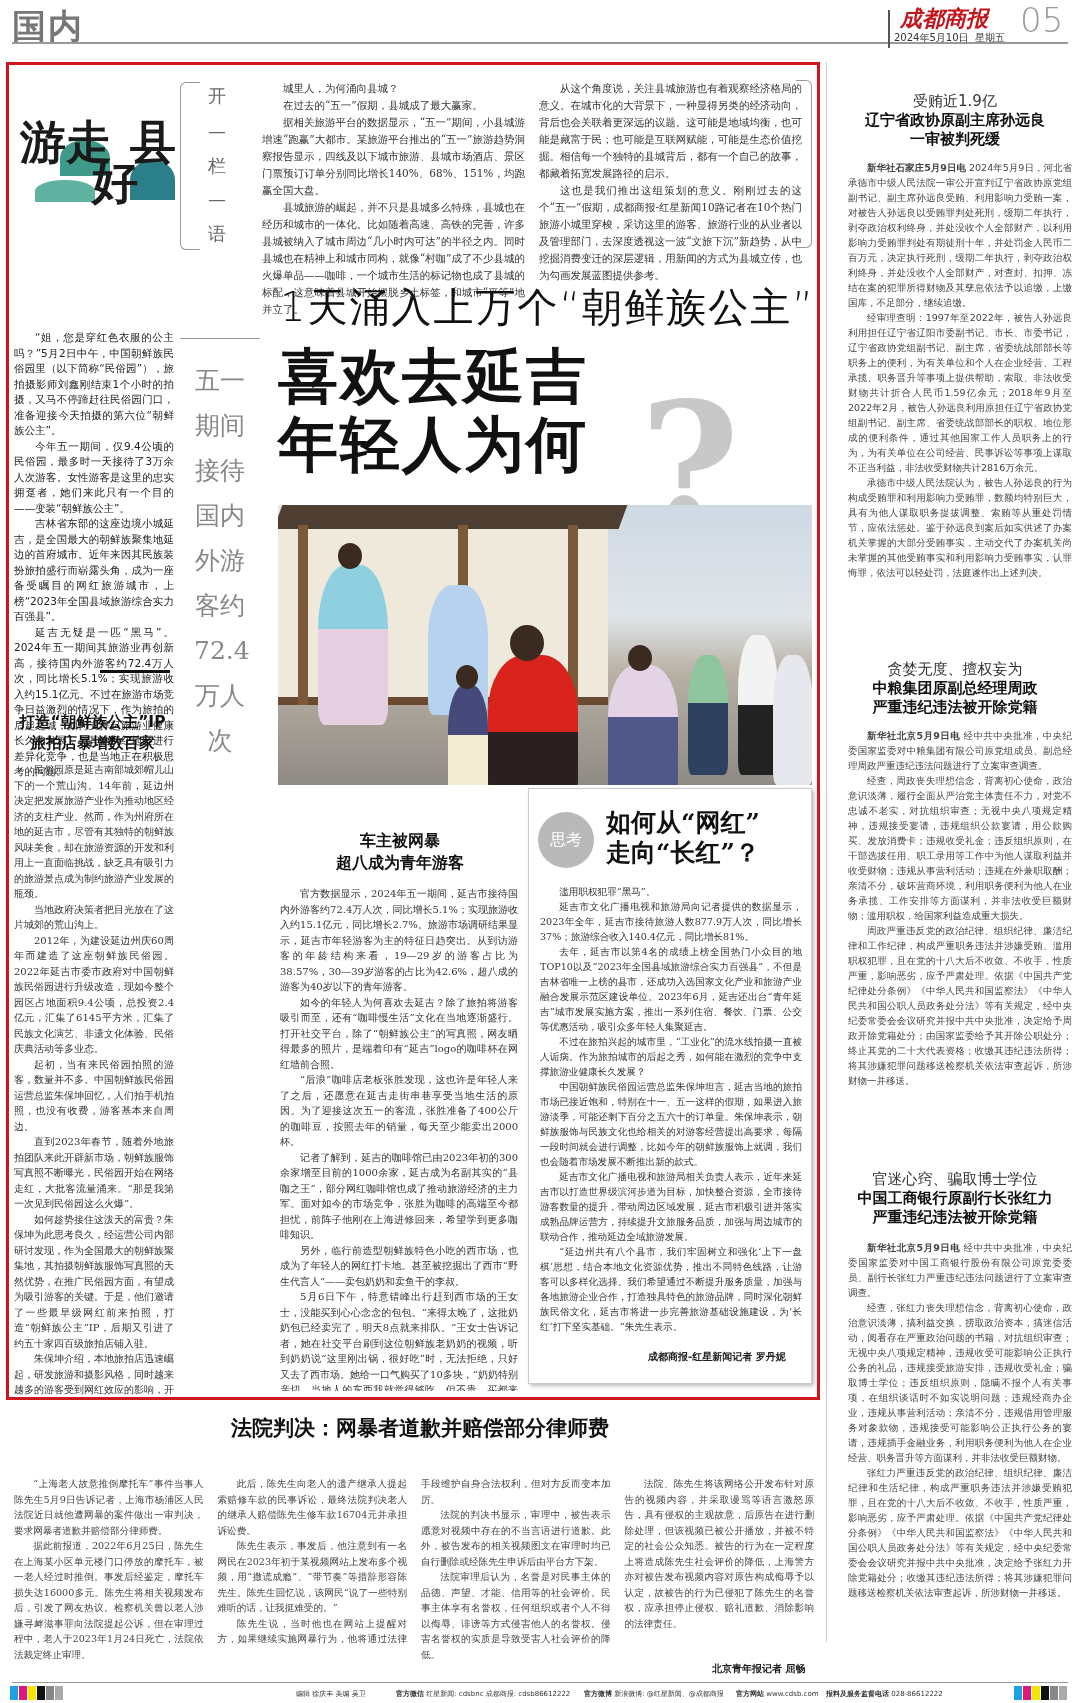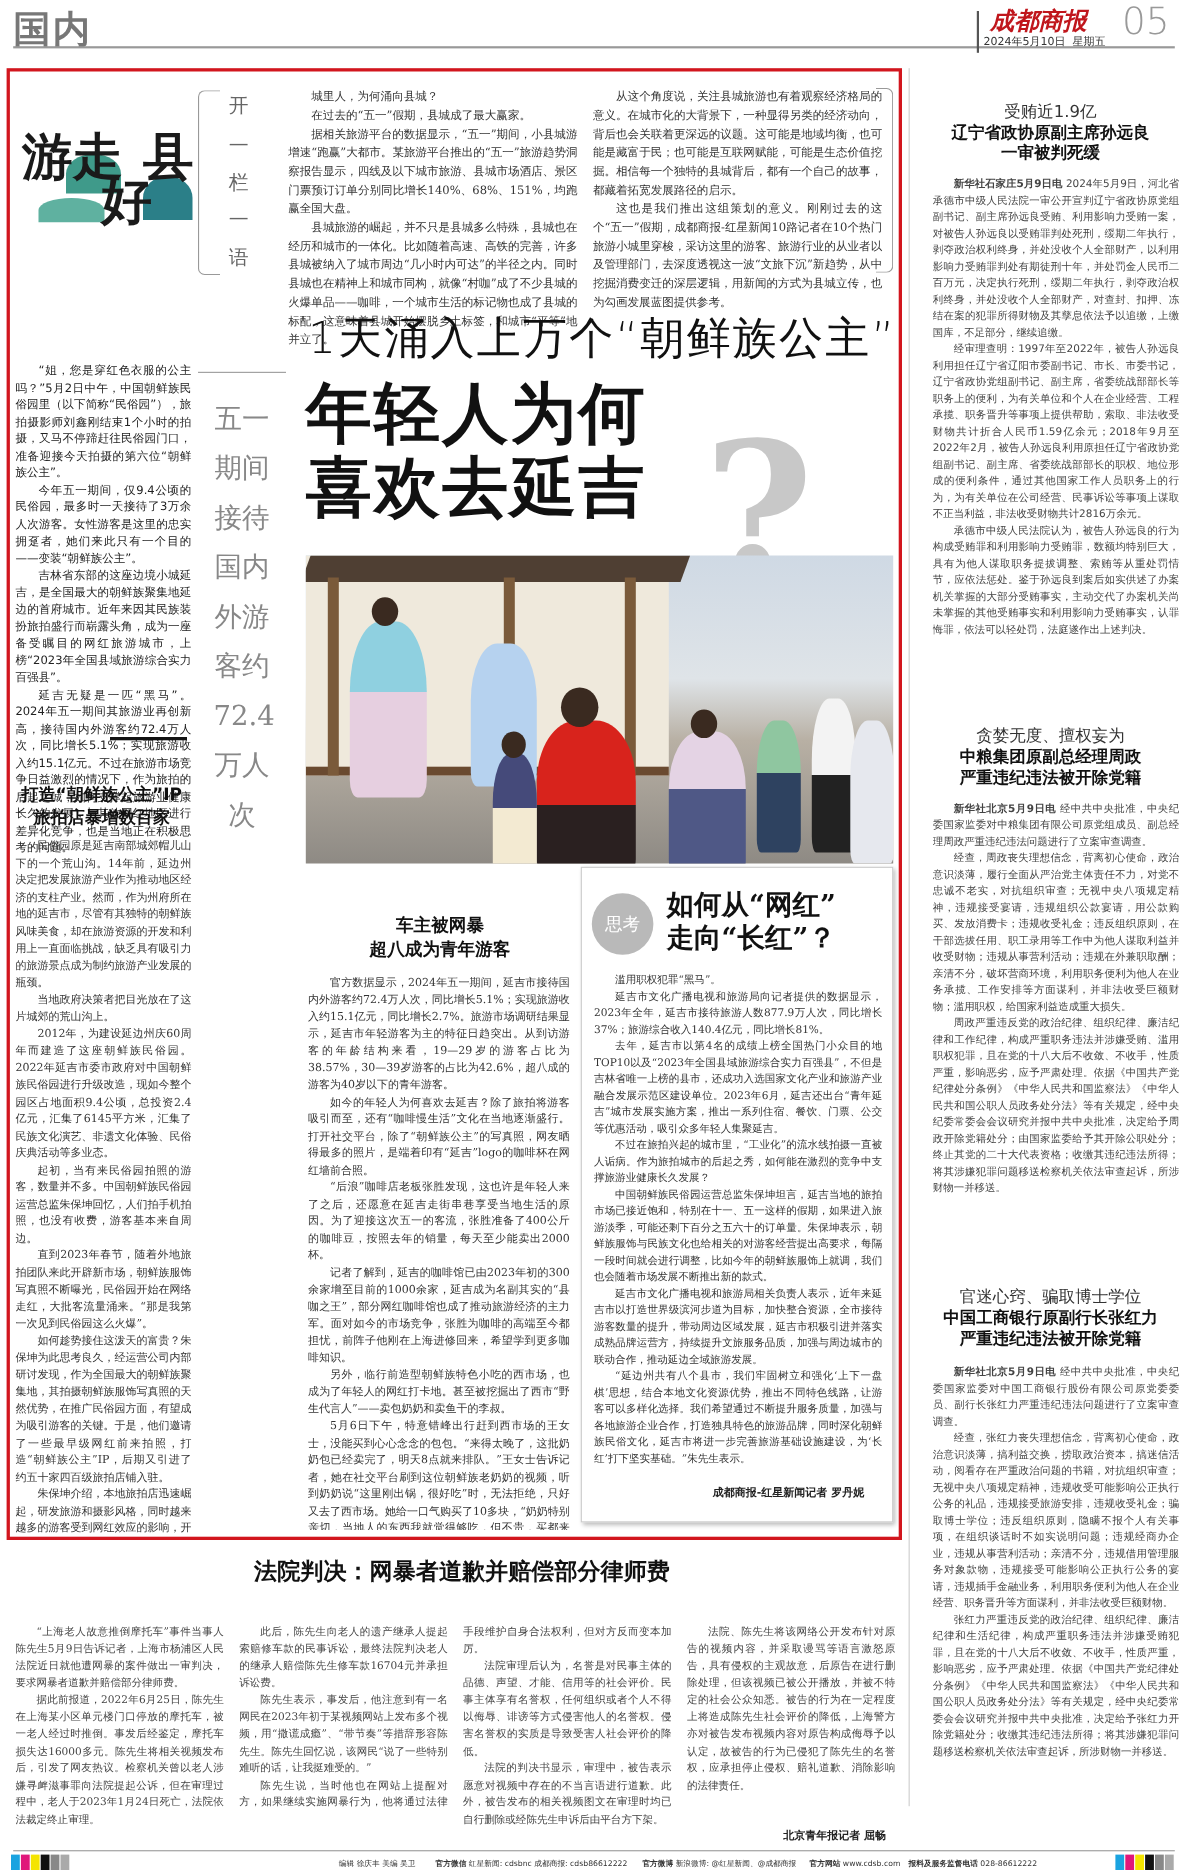--- a/index.html
+++ b/index.html
@@ -102,22 +102,22 @@
   <p>据相关旅游平台的数据显示，“五一”期间，小县城游增速“跑赢”大都市。某旅游平台推出的“五一”旅游趋势洞察报告显示，四线及以下城市旅游、县城市场酒店、景区门票预订订单分别同比增长140%、68%、151%，均跑赢全国大盘。</p>
   <p>县城旅游的崛起，并不只是县城多么特殊，县城也在经历和城市的一体化。比如随着高速、高铁的完善，许多县城被纳入了城市周边“几小时内可达”的半径之内。同时县城也在精神上和城市同构，就像“村咖”成了不少县城的火爆单品——咖啡，一个城市生活的标记物也成了县城的标配，这意味着县城开始摆脱乡土标签，和城市“平等”地并立了。</p>
   <p>从这个角度说，关注县城旅游也有着观察经济格局的意义。在城市化的大背景下，一种显得另类的经济动向，背后也会关联着更深远的议题。这可能是地域均衡，也可能是藏富于民；也可能是互联网赋能，可能是生态价值挖掘。相信每一个独特的县城背后，都有一个自己的故事，都藏着拓宽发展路径的启示。</p>
   <p>这也是我们推出这组策划的意义。刚刚过去的这个“五一”假期，成都商报-红星新闻10路记者在10个热门旅游小城里穿梭，采访这里的游客、旅游行业的从业者以及管理部门，去深度透视这一波“文旅下沉”新趋势，从中挖掘消费变迁的深层逻辑，用新闻的方式为县城立传，也为勾画发展蓝图提供参考。</p>
 </div>
 <div class="intro-bracket"></div>
 
 <div class="h-sub">1天涌入上万个“朝鲜族公主”</div>
 <div class="qmark">?</div>
 <div class="h-main">
+  <div>喜欢去延吉</div>
   <div>年轻人为何</div>
-  <div>喜欢去延吉</div>
 </div>
 
 <div class="photo">
   <div class="house"></div>
   <div class="roof"></div>
   <div class="post" style="left:20px;"></div>
   <div class="post" style="left:180px;"></div>
   <div class="post" style="left:290px;"></div>
   <div class="person" style="left:40px;top:60px;width:70px;height:160px;background:linear-gradient(#8fd0e0 40%,#e6cfe0 40%);"></div>
   <div class="head" style="left:60px;top:38px;width:24px;height:26px;"></div>
@@ -225,36 +225,36 @@
 
 <div class="sec-h" style="left:40px;top:1414px;width:760px;font-family:'DejaVu Serif',serif;font-size:21px;line-height:28px;">
   <div>法院判决：网暴者道歉并赔偿部分律师费</div>
 </div>
 <div class="body" style="left:14px;top:1476px;width:800px;height:200px;column-count:4;column-gap:14px;font-size:9.6px;line-height:15.5px;color:#444;">
   <p>“上海老人故意推倒摩托车”事件当事人陈先生5月9日告诉记者，上海市杨浦区人民法院近日就他遭网暴的案件做出一审判决，要求网暴者道歉并赔偿部分律师费。</p>
   <p>据此前报道，2022年6月25日，陈先生在上海某小区单元楼门口停放的摩托车，被一老人经过时推倒。事发后经鉴定，摩托车损失达16000多元。陈先生将相关视频发布后，引发了网友热议。检察机关曾以老人涉嫌寻衅滋事罪向法院提起公诉，但在审理过程中，老人于2023年1月24日死亡，法院依法裁定终止审理。</p>
   <p>此后，陈先生向老人的遗产继承人提起索赔修车款的民事诉讼，最终法院判决老人的继承人赔偿陈先生修车款16704元并承担诉讼费。</p>
   <p>陈先生表示，事发后，他注意到有一名网民在2023年初于某视频网站上发布多个视频，用“撒谎成瘾”、“带节奏”等措辞形容陈先生。陈先生回忆说，该网民“说了一些特别难听的话，让我挺难受的。”</p>
   <p>陈先生说，当时他也在网站上提醒对方，如果继续实施网暴行为，他将通过法律手段维护自身合法权利，但对方反而变本加厉。</p>
+  <p>法院的判决书显示，审理中，被告表示愿意对视频中存在的不当言语进行道歉。此外，被告发布的相关视频图文在审理时均已自行删除或经陈先生申诉后由平台方下架。</p>
   <p>法院审理后认为，名誉是对民事主体的品德、声望、才能、信用等的社会评价。民事主体享有名誉权，任何组织或者个人不得以侮辱、诽谤等方式侵害他人的名誉权。侵害名誉权的实质是导致受害人社会评价的降低。</p>
-  <p>法院的判决书显示，审理中，被告表示愿意对视频中存在的不当言语进行道歉。此外，被告发布的相关视频图文在审理时均已自行删除或经陈先生申诉后由平台方下架。</p>
   <p>法院、陈先生将该网络公开发布针对原告的视频内容，并采取谩骂等语言激怒原告，具有侵权的主观故意，后原告在进行删除处理，但该视频已被公开播放，并被不特定的社会公众知悉。被告的行为在一定程度上将造成陈先生社会评价的降低，上海警方亦对被告发布视频内容对原告构成侮辱予以认定，故被告的行为已侵犯了陈先生的名誉权，应承担停止侵权、赔礼道歉、消除影响的法律责任。</p>
 
 </div>
 <div class="byline" style="left:712px;top:1662px;">北京青年报记者 屈畅</div>
 
 <div class="footer-rule"></div>
 <div class="footer">
   <div class="swatch" style="left:10px;background:#1aa3e0;"></div>
   <div class="swatch" style="left:19px;background:#e0177a;"></div>
   <div class="swatch" style="left:28px;background:#f4e400;"></div>
   <div class="swatch" style="left:37px;background:#111;"></div>
   <div class="swatch" style="left:46px;background:#888;"></div>
   <div class="swatch" style="left:55px;background:#aaa;"></div>
-  <div class="foot-item" style="left:308px;">编辑 徐庆丰 美编 吴卫</div>
+  <div class="foot-item" style="left:296px;">编辑 徐庆丰 美编 吴卫</div>
   <div class="foot-item" style="left:396px;"><b>官方微信</b> <span>红星新闻: cdsbnc  成都商报: cdsb86612222</span></div>
   <div class="foot-item" style="left:584px;"><b>官方微博</b> <span>新浪微博: @红星新闻、@成都商报</span></div>
   <div class="foot-item" style="left:736px;"><b>官方网站</b> <span>www.cdsb.com</span></div>
   <div class="foot-item" style="left:826px;"><b>报料及服务监督电话</b> <span>028-86612222</span></div>
   <div class="swatch" style="left:1014px;background:#1aa3e0;"></div>
   <div class="swatch" style="left:1023px;background:#e0177a;"></div>
   <div class="swatch" style="left:1032px;background:#f4e400;"></div>
   <div class="swatch" style="left:1041px;background:#111;"></div>
   <div class="swatch" style="left:1050px;background:#888;"></div>
   <div class="swatch" style="left:1059px;background:#aaa;"></div>

